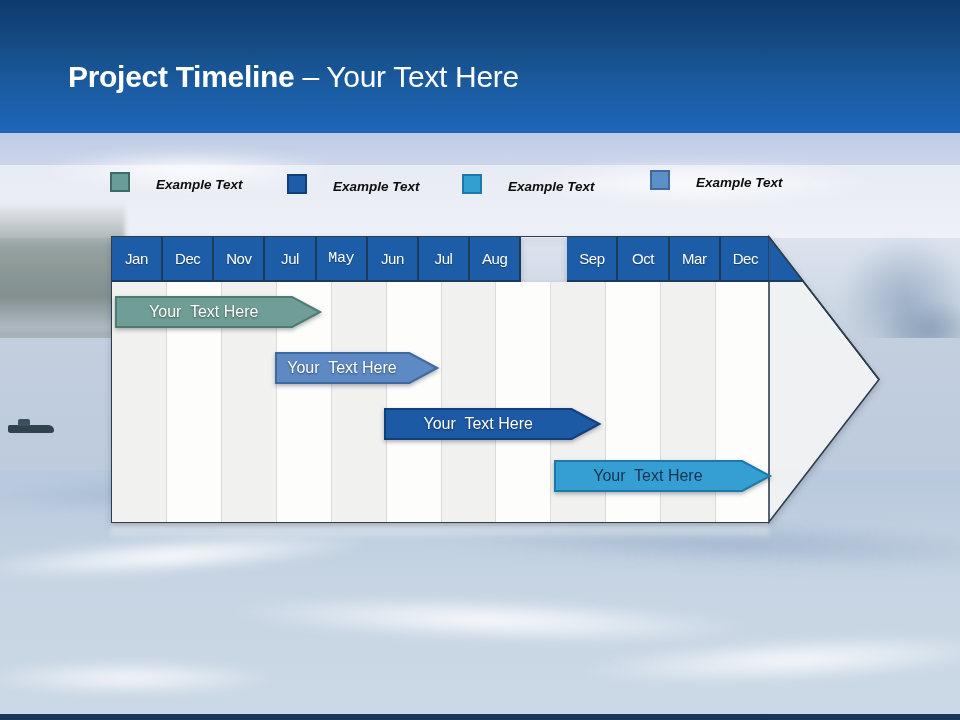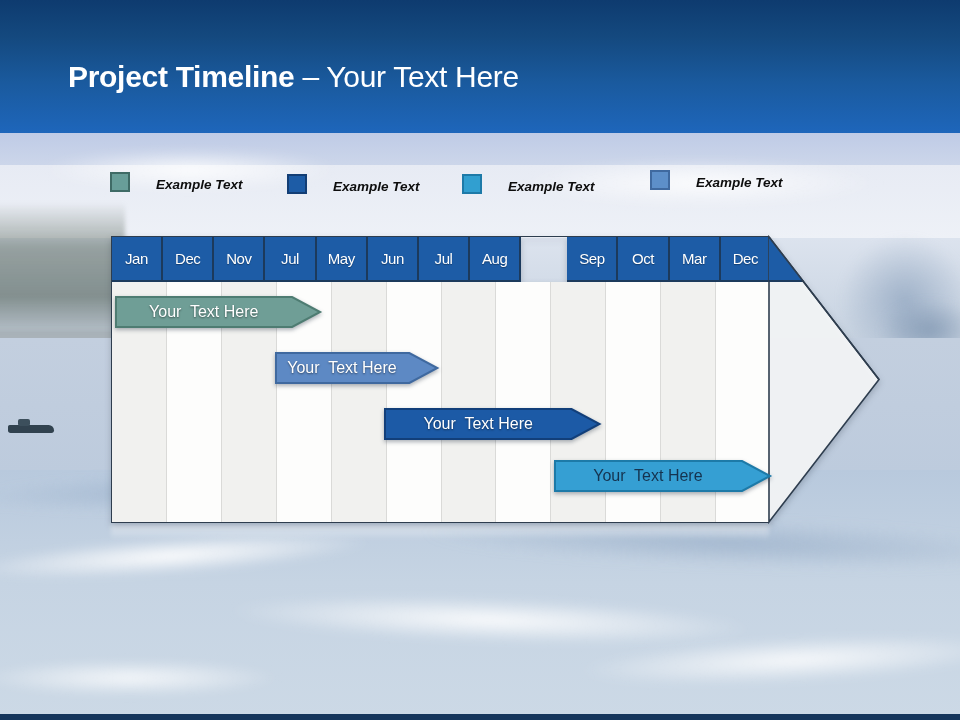--- a/index.html
+++ b/index.html
@@ -129,21 +129,21 @@
           </div>
           <div class="month-cell" style="background: rgb(29, 92, 166);">
             <span>Dec</span>
           </div>
           <div class="month-cell" style="background: rgb(29, 92, 166);">
             <span>Nov</span>
           </div>
           <div class="month-cell" style="background: rgb(29, 92, 166);">
             <span>Jul</span>
           </div>
-          <div class="month-cell" style="background: rgb(29, 92, 166);">
+          <div class="month-cell" style="background: rgb(29, 92, 166); font-family: Liberation Mono, monospace;">
             <span>May</span>
           </div>
           <div class="month-cell" style="background: rgb(29, 92, 166);">
             <span>Jun</span>
           </div>
           <div class="month-cell" style="background: rgb(29, 92, 166);">
             <span>Jul</span>
           </div>
           <div class="month-cell" style="background: rgb(29, 92, 166);">
             <span>Aug</span>

